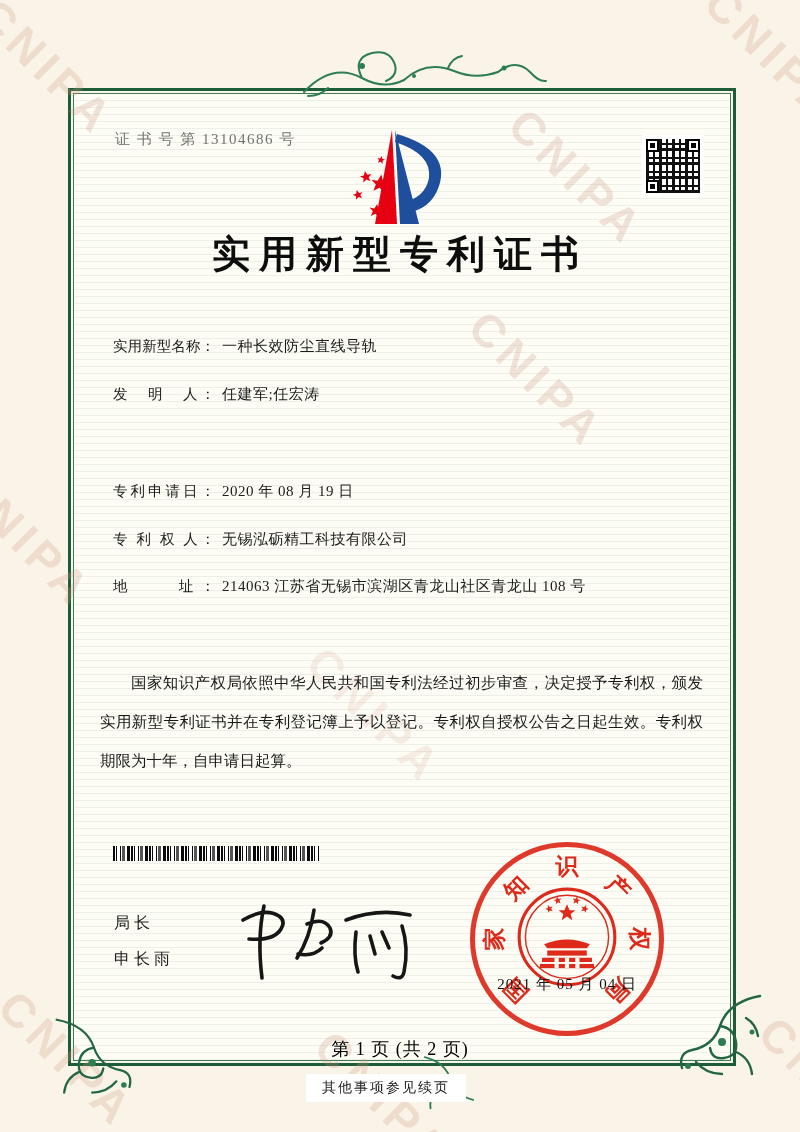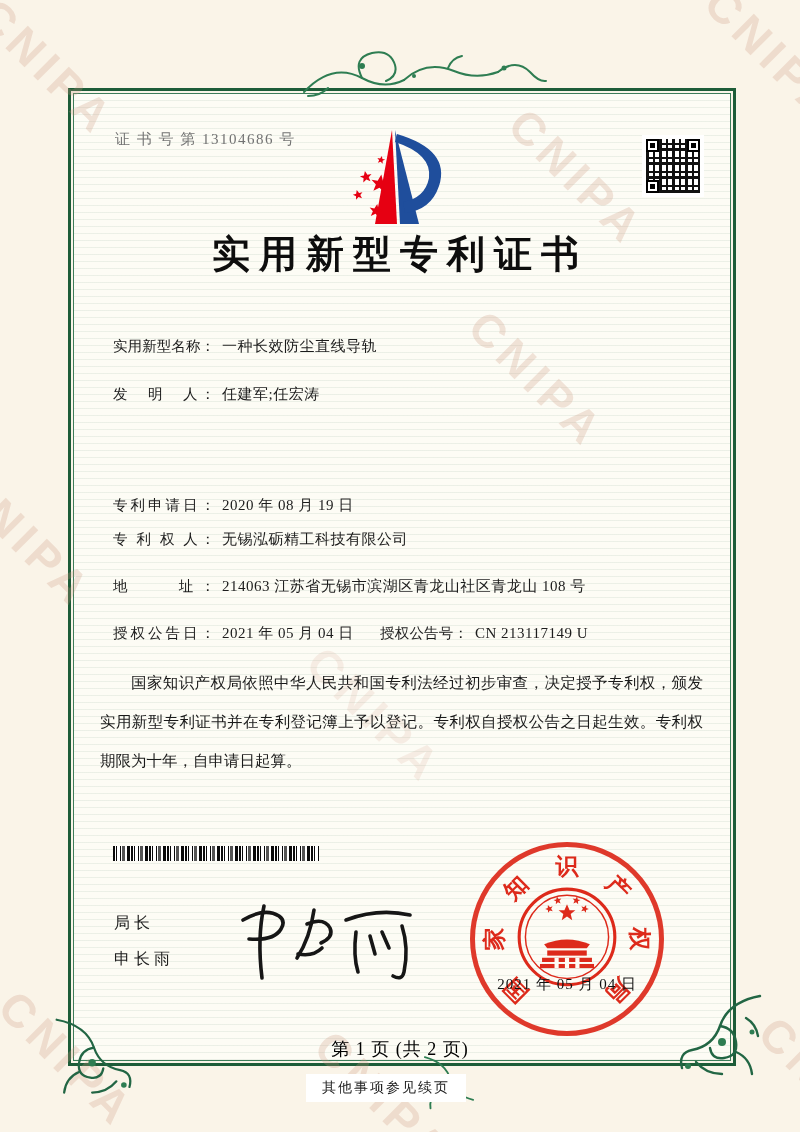--- a/index.html
+++ b/index.html
@@ -215,34 +215,28 @@
     </div>
 
     <div class="title">实用新型专利证书</div>
 
     <div class="field-row" style="top:337px;">
       <span class="flabel">实用新型名称：</span><span class="fvalue">一种长效防尘直线导轨</span>
     </div>
     <div class="field-row" style="top:385px;">
       <span class="flabel">发　明　人：</span><span class="fvalue">任建军;任宏涛</span>
     </div>
-    <div class="field-row" style="top:496px;">
+    <div class="field-row" style="top:482px;">
       <span class="flabel">专利申请日：</span><span class="fvalue">2020 年 08 月 19 日</span>
     </div>
     <div class="field-row" style="top:530px;">
       <span class="flabel">专 利 权 人：</span><span class="fvalue">无锡泓砺精工科技有限公司</span>
     </div>
     <div class="field-row" style="top:577px;">
       <span class="flabel">地　　址：</span><span class="fvalue">214063 江苏省无锡市滨湖区青龙山社区青龙山 108 号</span>
-    </div>
-    <div class="field-row" style="top:624px;">
-      <span class="flabel">授权公告日：</span><span class="fvalue">2021 年 05 月 04 日</span>
-      <span class="field-pair2">
-        <span class="flabel">授权公告号：</span><span class="fvalue">CN 213117149 U</span>
-      </span>
     </div>
 
     <div class="body-text">
       <p>国家知识产权局依照中华人民共和国专利法经过初步审查，决定授予专利权，颁发实用新型专利证书并在专利登记簿上予以登记。专利权自授权公告之日起生效。专利权期限为十年，自申请日起算。</p>
     </div>
 
     <div class="barcode"></div>
 
     <div class="signer-title">局长</div>
     <div class="signer-name">申长雨</div>

